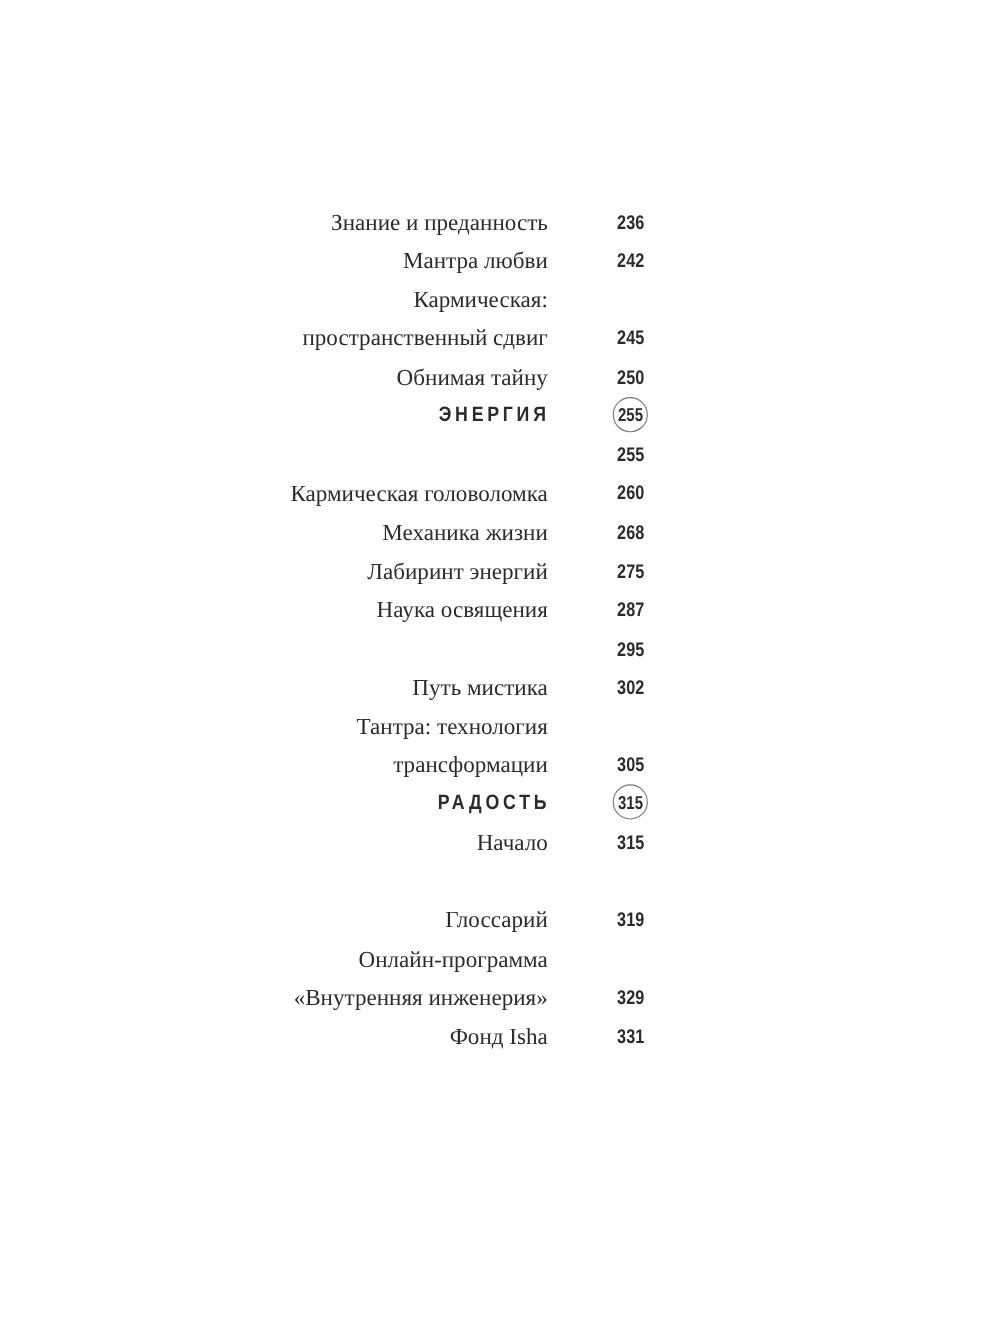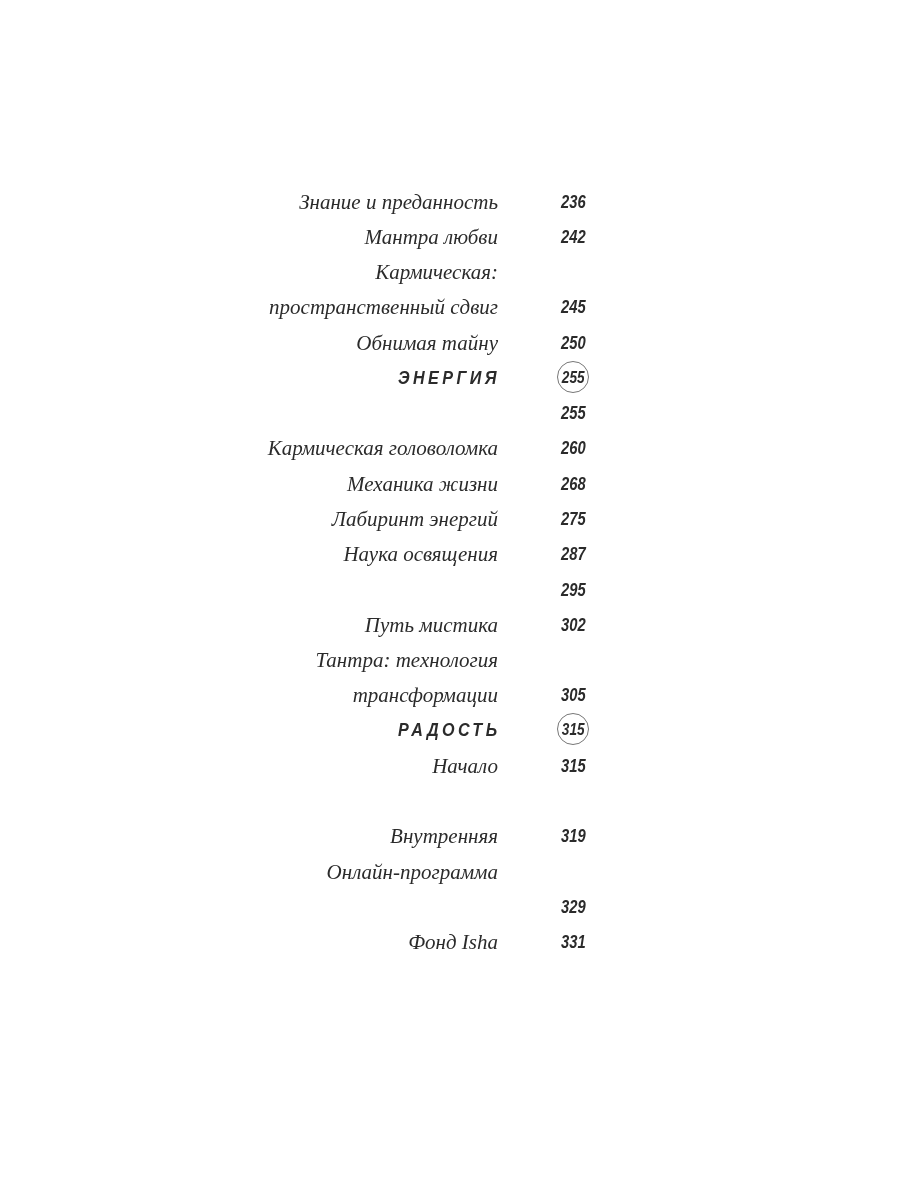--- a/index.html
+++ b/index.html
@@ -4,21 +4,21 @@
 <style>
   html, body { margin: 0; padding: 0; }
   body {
     width: 910px; height: 1200px; background: #ffffff;
     position: relative; overflow: hidden;
     font-family: "DejaVu Serif", "Liberation Serif", serif;
     color: #2a2a2a;
   }
   .toc { position: absolute; left: 0; top: 0; width: 910px; }
   .row {
-    position: absolute; left: 0; width: 888px; height: 30px; font-style: italic;
+    position: absolute; left: 0; width: 888px; height: 30px;
   }
   .title {
     position: absolute; right: 390px; top: 0;
     font-family: "Liberation Serif", "DejaVu Serif", serif;
     font-size: 21px; line-height: 30px; white-space: nowrap;
     color: #2b2b2b;
   }
   .title.section {
     font-family: "Liberation Sans", "DejaVu Sans", sans-serif;
     font-weight: bold; font-size: 19px; letter-spacing: 4px;
@@ -112,27 +112,28 @@
     <span class="title section">РАДОСТЬ</span>
     <span class="circle"></span>
     <span class="circle-num"><span>315</span></span>
   </div>
   <div class="row" style="top:751px">
     <span class="title">Начало</span>
     <span class="page">315</span>
   </div>
 
   <div class="row" style="top:821px">
-    <span class="title">Внутренняя</span>
+    <span class="title">Глоссарий</span>
     <span class="page">319</span>
   </div>
   <div class="row" style="top:857px">
     <span class="title">Онлайн-программа</span>
   </div>
   <div class="row" style="top:892px">
+    <span class="title">«Внутренняя инженерия»</span>
     <span class="page">329</span>
   </div>
   <div class="row" style="top:927px">
     <span class="title">Фонд Isha</span>
     <span class="page">331</span>
   </div>
 
 </div>
 
 </body></html>

